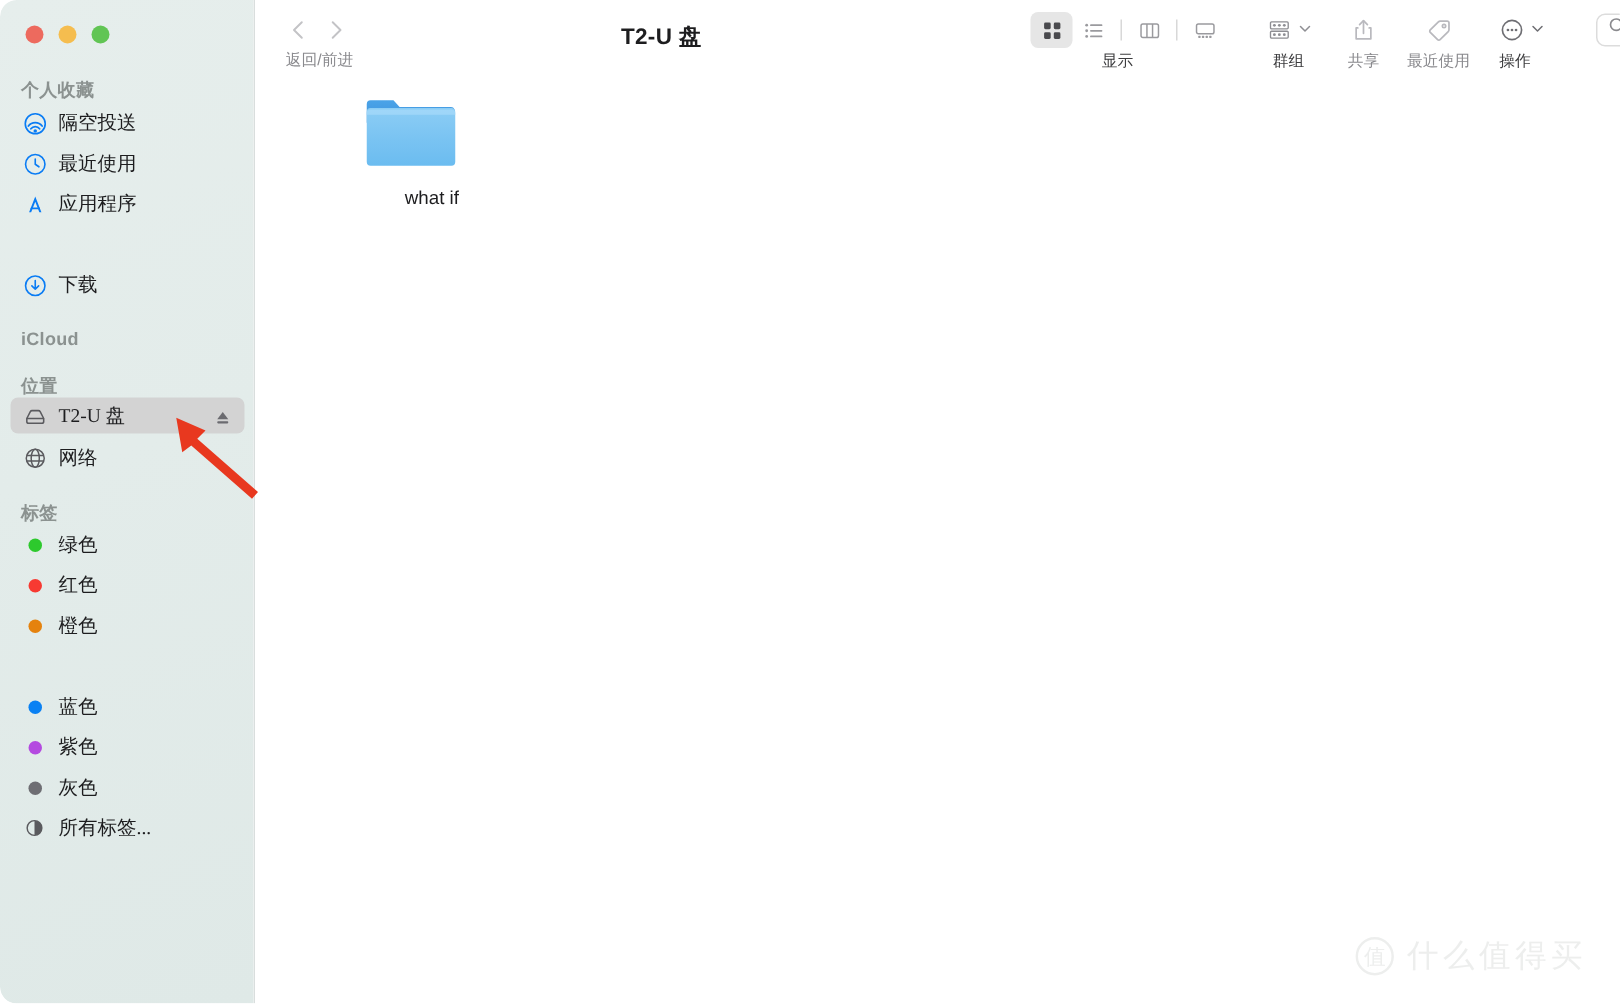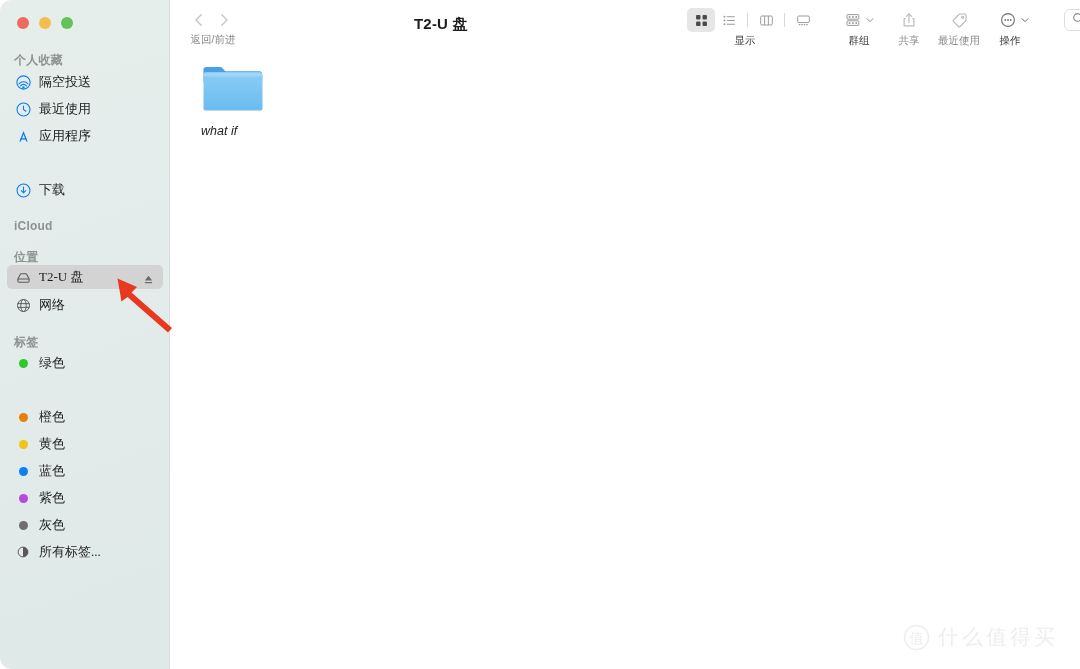--- a/index.html
+++ b/index.html
@@ -171,22 +171,21 @@
     position: absolute;
     left: 171px; top: 58px;
     width: 909px;
     height: 611px;
     background: #ffffff;
   }
   #file-item {
     position: absolute;
     left: 30px; top: 6px;
     width: 105px;
-    text-align: left;
-    font-style: italic;
+    text-align: right;
   }
   #file-name {
     margin-top: 6px;
     font-size: 12.5px;
     color: #1d1d1f;
     line-height: 15px;
   }
 
   
   #watermark {
@@ -292,31 +291,31 @@
     </div>
 
     <div class="sb-section" style="top:334px">标签</div>
 
     <div class="sb-row" style="top:351px">
       <span class="ic">
           <span class="dot" style="background:#2dc92d"></span>
         </span>
       <span class="lbl">绿色</span>
     </div>
+    <div class="sb-row" style="top:378px">
+      <span class="ic">
+          <span class="dot" style="background:#f73a32"></span>
+        </span>
+      <span class="lbl">红色</span>
+    </div>
     <div class="sb-row" style="top:405px">
       <span class="ic">
           <span class="dot" style="background:#e5820e"></span>
         </span>
       <span class="lbl">橙色</span>
-    </div>
-    <div class="sb-row" style="top:432px">
-      <span class="ic">
-          <span class="dot" style="background:#f0c415"></span>
-        </span>
-      <span class="lbl">黄色</span>
     </div>
     <div class="sb-row" style="top:459px">
       <span class="ic">
           <span class="dot" style="background:#0a81f3"></span>
         </span>
       <span class="lbl">蓝色</span>
     </div>
     <div class="sb-row" style="top:486px">
       <span class="ic">
           <span class="dot" style="background:#b44ae0"></span>

